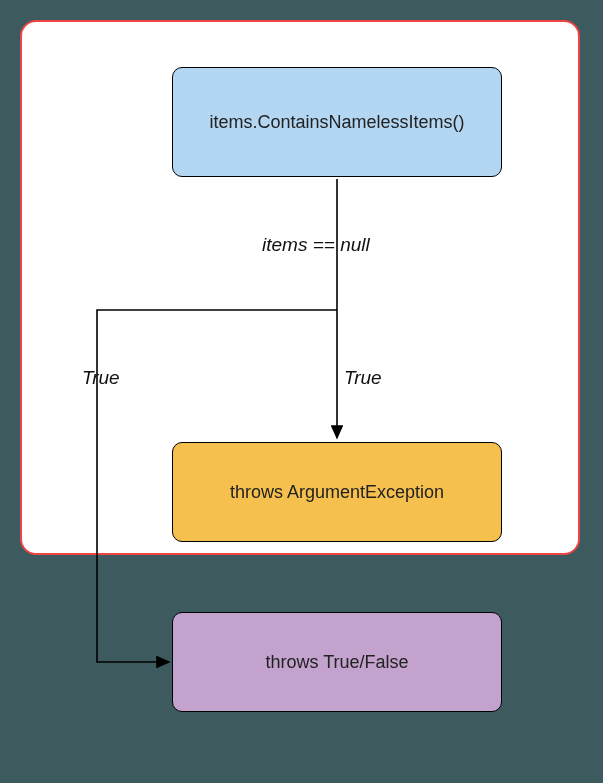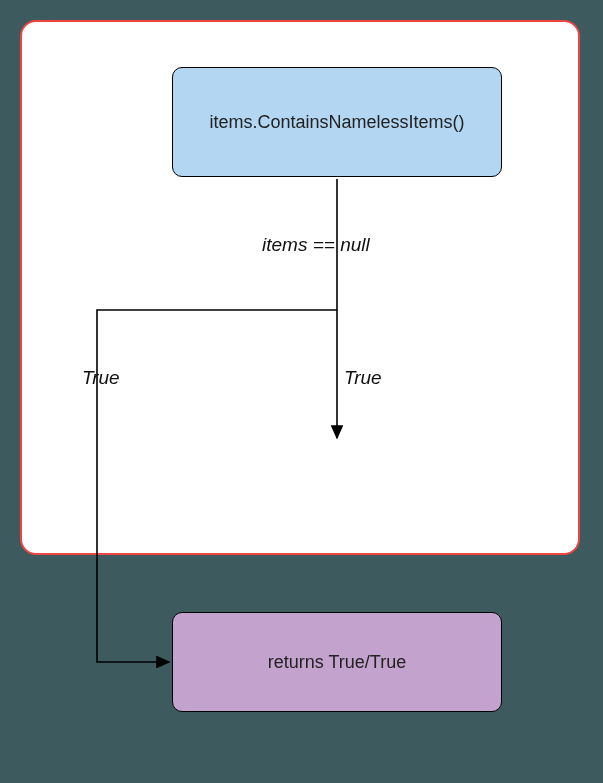--- a/index.html
+++ b/index.html
@@ -104,18 +104,21 @@
   <div class="node node-blue">
     <span>items.ContainsNamelessItems()</span>
   </div>
 
   <div class="label label-condition">items == null</div>
 
   <div class="label label-true">True</div>
 
   <div class="label label-false">True</div>
 
+  <div class="node node-orange">
+    <span>throws ArgumentException</span>
+  </div>
 
   <div class="node node-purple">
-    <span>returns True/True</span>
+    <span>throws True/False</span>
   </div>
 
 </div>
 
 </body></html>

